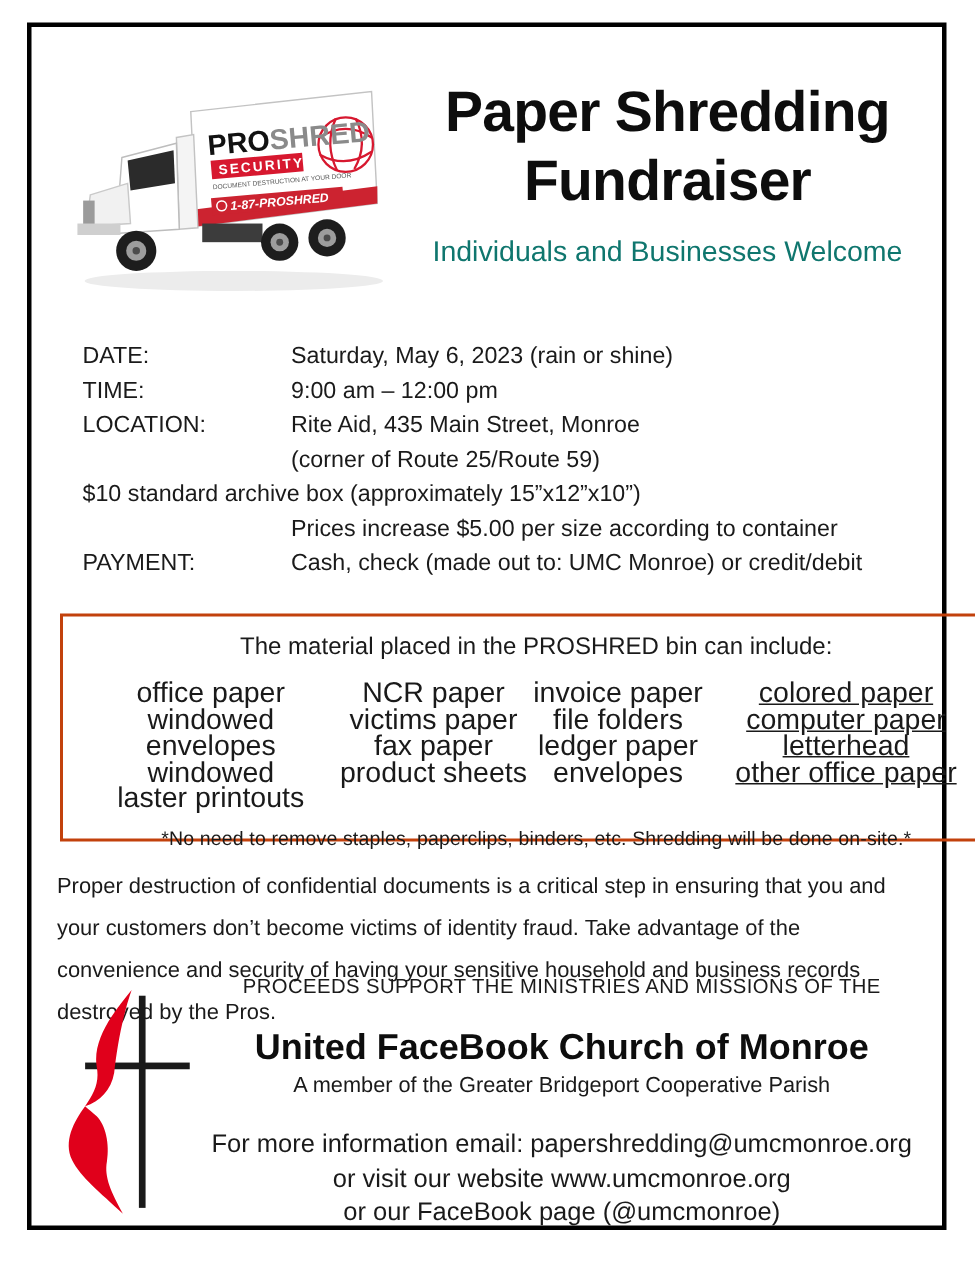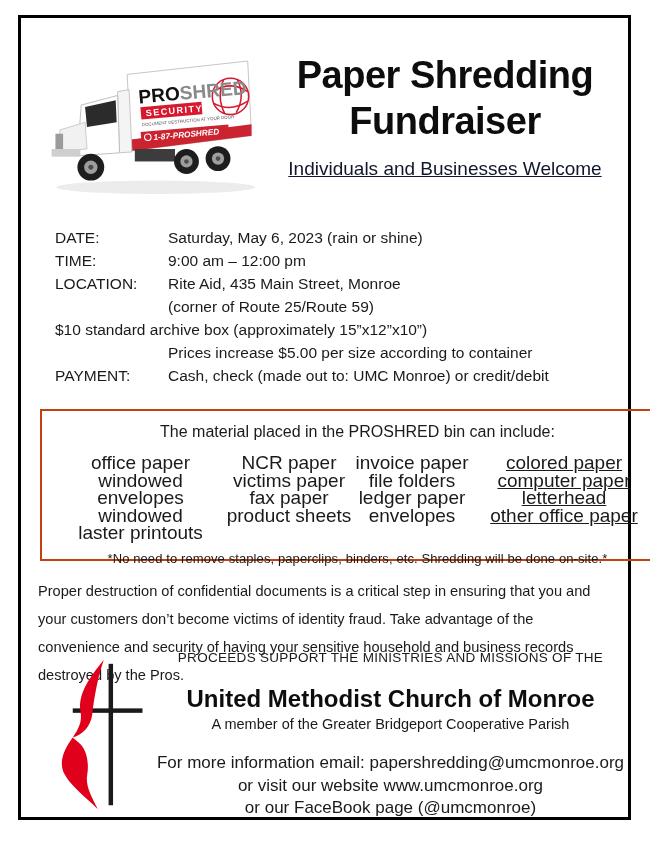--- a/index.html
+++ b/index.html
@@ -9,37 +9,37 @@
     -webkit-font-smoothing:antialiased;
   }
   .frame{
     position:absolute;left:18px;top:15px;width:613px;height:805px;
     border:3px solid #000;box-sizing:border-box;background:#fff;
   }
   
   .truck-wrap{position:absolute;left:22px;top:32px;width:220px;height:155px;}
   .title-block{position:absolute;left:242px;top:34px;width:364px;text-align:center;}
   .title{font-size:38px;line-height:46px;font-weight:700;color:#0d0d0d;letter-spacing:-0.5px;}
-  .subtitle{margin-top:14px;font-size:19px;color:#0f172a;text-decoration:underline;}
+  .subtitle{margin-top:14px;font-size:19px;color:#0f766e;}
   
   .details{position:absolute;left:34px;top:208px;width:560px;font-size:15.5px;}
-  .detail-row{display:flex;line-height:23px;}
+  .detail-row{display:flex;line-height:23px;gap:26px;}
   .detail-label{width:113px;flex:0 0 113px;}
   
   .materials{position:absolute;left:19px;top:391px;width:630px;height:152px;
     border:2px solid #c2410c;box-sizing:border-box;padding:12px 10px 0 15px;text-align:center;}
   .materials-heading{font-size:16px;margin:0 0 13px 0;}
   .materials-grid{display:flex;font-size:19px;line-height:17.5px;}
   .mcol1{width:167px;}.mcol2{width:130px;}.mcol3{width:116px;}.mcol4{flex:1;text-decoration:underline;}
   .materials-footnote{margin-top:9px;font-size:13px;letter-spacing:0.1px;}
   
   .body-paragraph{position:absolute;left:17px;top:559px;width:580px;
     font-size:14.6px;line-height:28px;}
   
-  .footer{position:absolute;left:16px;top:630px;width:607px;display:flex;}
+  .footer{position:absolute;left:0;top:630px;width:607px;display:flex;}
   .logo-wrap{flex:0 0 105px;margin-left:9px;padding-top:10px;}
   .footer-text{flex:1;text-align:center;margin-right:14px;}
   .proceeds{font-size:13.5px;letter-spacing:0.3px;margin:2px 0 20px 0;}
   .church-name{font-size:24px;font-weight:700;margin:0 0 3px 0;color:#0d0d0d;}
   .church-subtitle{font-size:14.5px;margin:0 0 20px 0;}
   .contact-line{font-size:17px;line-height:22.5px;}
 </style>
 </head>
 <body>
 
@@ -171,21 +171,21 @@
         <rect x="26" y="52" width="72" height="4.6" fill="#1a1a1a"></rect>
 
         <g fill="#e0001b">
           <path d="M58 2 C44 19 31 37 34 55 C36 66 32 73 26 82 C36 79 44 71 46 59 C48 41 52 19 58 2 Z"></path>
           <path d="M26 82 C18 93 11 106 17 119 C23 131 36 141 52 156 C44 141 39 131 41 120 C43 108 40 95 34 89 C31 86 28 84 26 82 Z"></path>
         </g>
       </svg>
     </div>
     <div class="footer-text">
       <p class="proceeds">PROCEEDS SUPPORT THE MINISTRIES AND MISSIONS OF THE</p>
-      <p class="church-name">United Methodist Church of Monroe</p>
+      <p class="church-name">United FaceBook Church of Monroe</p>
       <p class="church-subtitle">A member of the Greater Bridgeport Cooperative Parish</p>
       <div class="contact-line">For more information email:  papershredding@umcmonroe.org</div>
       <div class="contact-line">or visit our website www.umcmonroe.org</div>
       <div class="contact-line">or our FaceBook page (@umcmonroe)</div>
     </div>
   </div>
 
 </div>
 
 </body></html>

